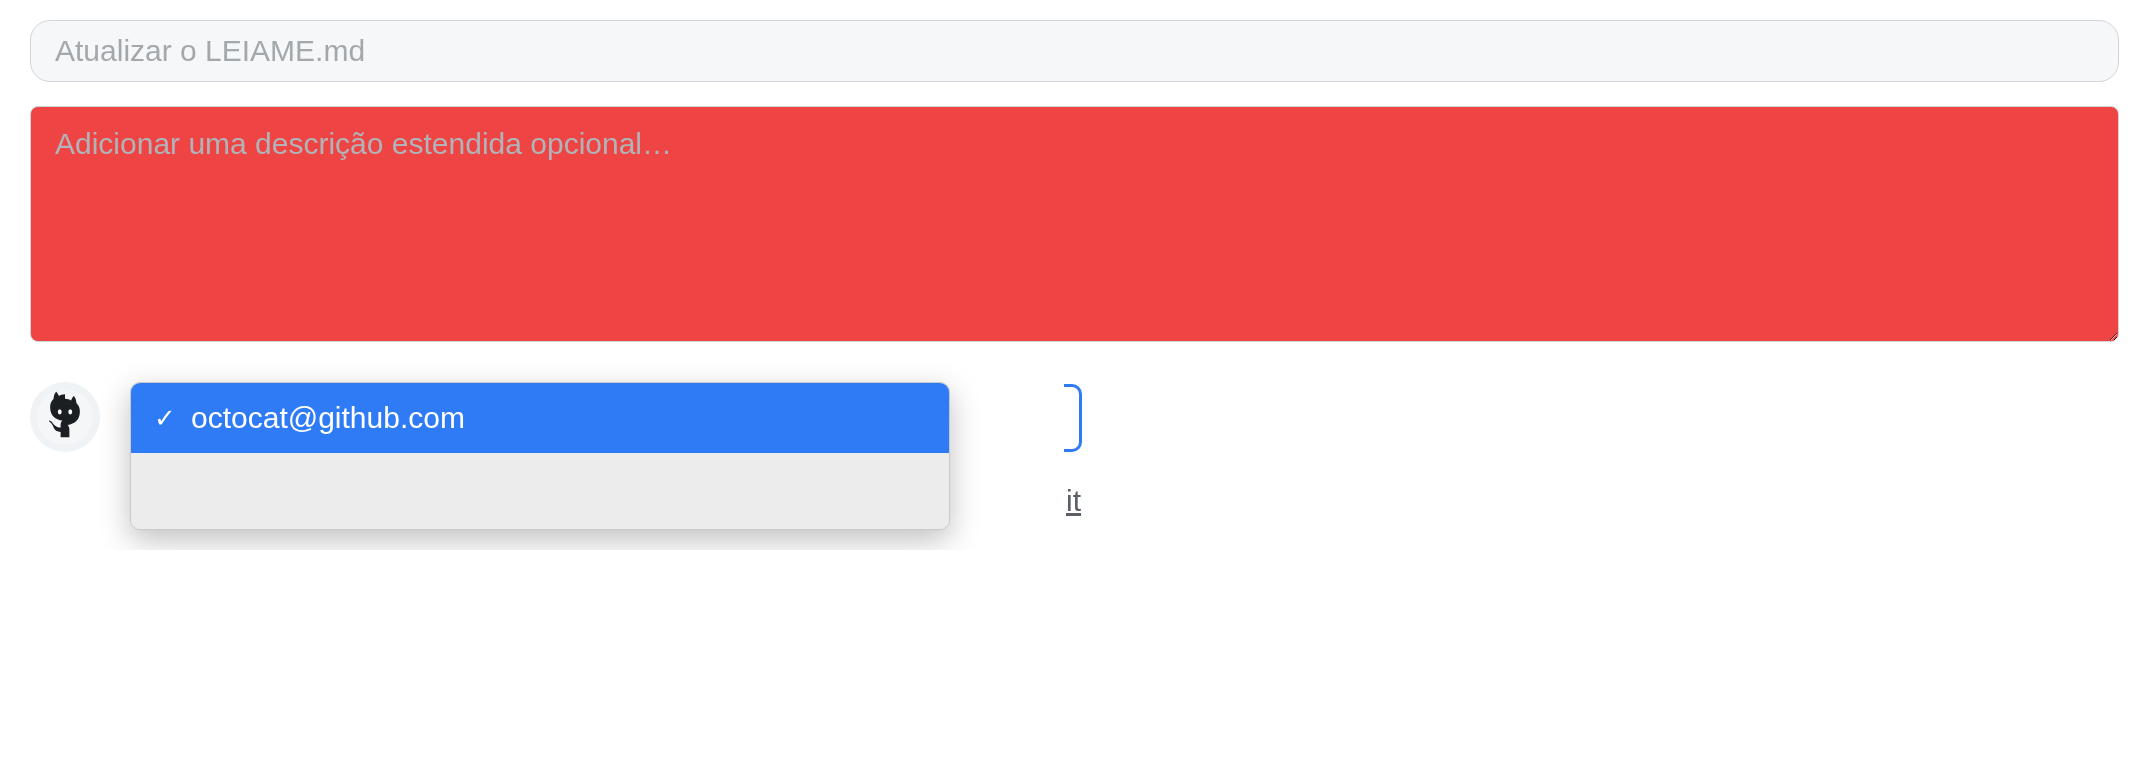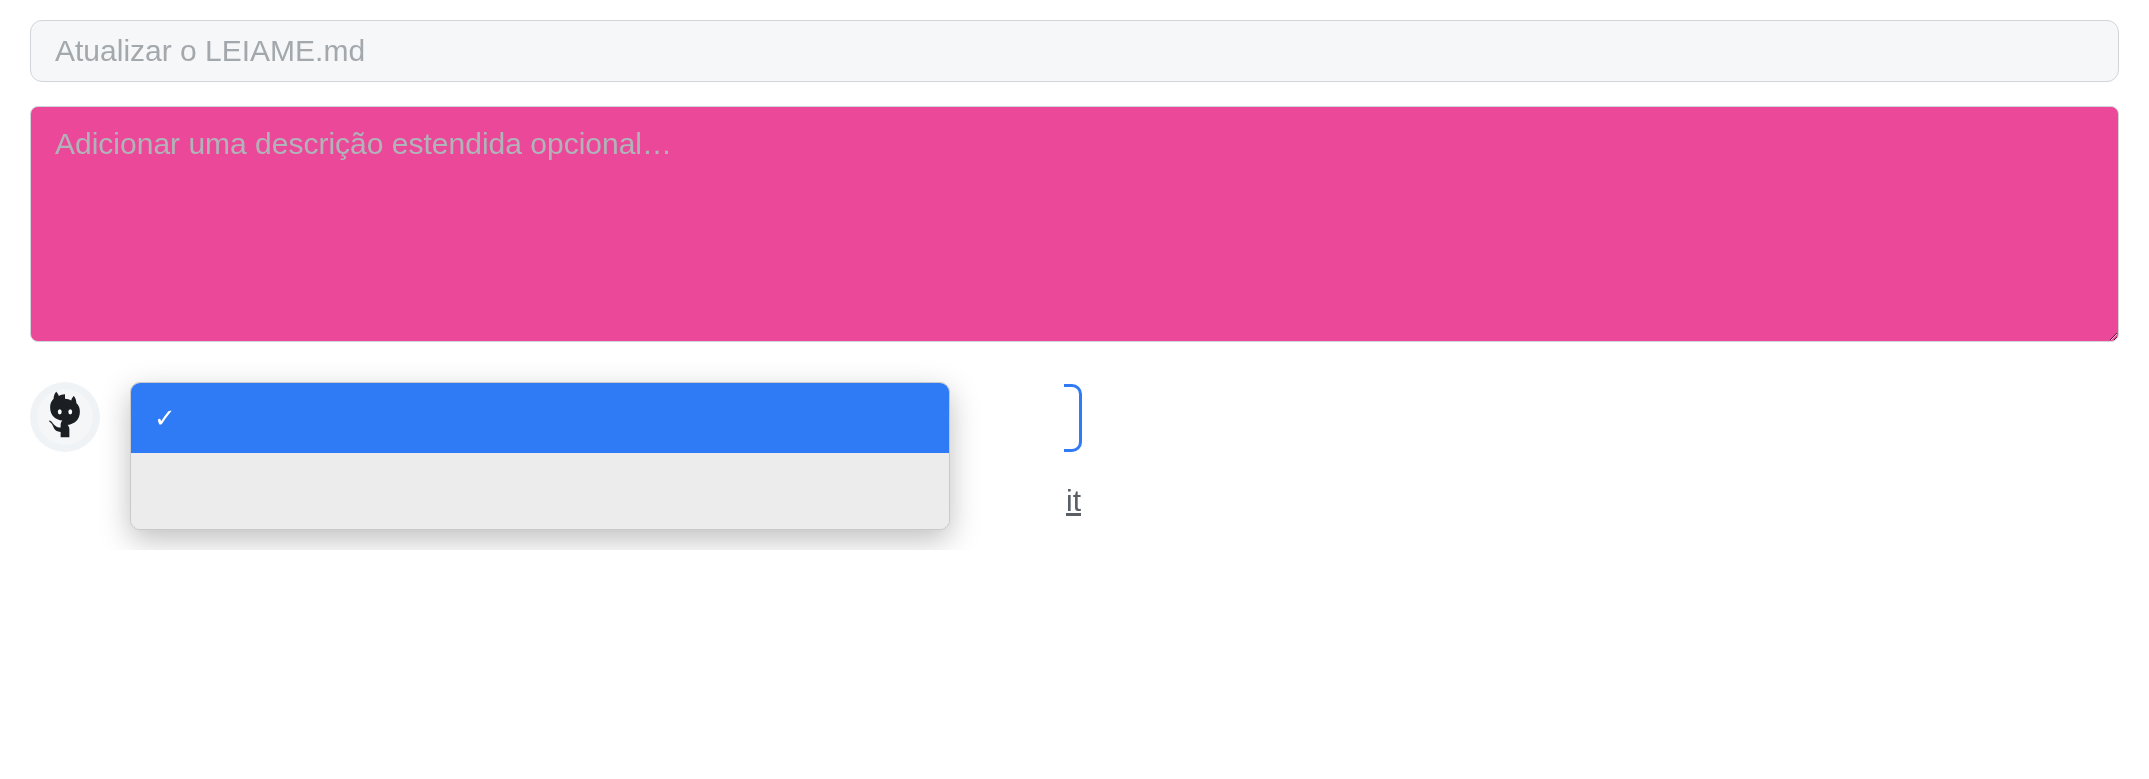--- a/index.html
+++ b/index.html
@@ -7,37 +7,37 @@
     margin: 0;
     padding: 20px 30px;
     background: #ffffff;
     font-family: -apple-system, BlinkMacSystemFont, "Segoe UI", Helvetica, Arial, sans-serif;
     width: 2149px;
   }
   .commit-summary {
     width: 100%;
     height: 62px;
     border: 1px solid #d1d5da;
-    border-radius: 12px;
+    border-radius: 20px;
     background: #f6f7f8;
     padding: 0 24px;
     font-size: 30px;
     color: #24292e;
     margin-bottom: 24px;
     outline: none;
   }
   .commit-summary::placeholder {
     color: #a3a8ad;
   }
   .commit-description {
     width: 100%;
     height: 236px;
     border: 1px solid #d1d5da;
     border-radius: 8px;
-    background: #ec4899;
+    background: #ef4444;
     padding: 20px 24px;
     font-size: 30px;
     color: #24292e;
     resize: vertical;
     outline: none;
     font-family: inherit;
   }
   .commit-description::placeholder {
     color: #b0b4b9;
   }
@@ -136,20 +136,21 @@
       <ellipse cx="26" cy="26" rx="2.2" ry="3" fill="#fff"></ellipse>
       <ellipse cx="38" cy="26" rx="2.2" ry="3" fill="#fff"></ellipse>
     </svg>
   </div>
 
   <div class="dropdown-wrap">
     <div class="behind-bracket"></div>
     <div class="dropdown-panel">
       <div class="dropdown-option selected">
         <span class="check-icon">✓</span>
+        <span>octocat@github.com</span>
       </div>
       <div class="dropdown-spacer"></div>
     </div>
     <span class="behind-text">it</span>
   </div>
 
 </div>
 
 
 

